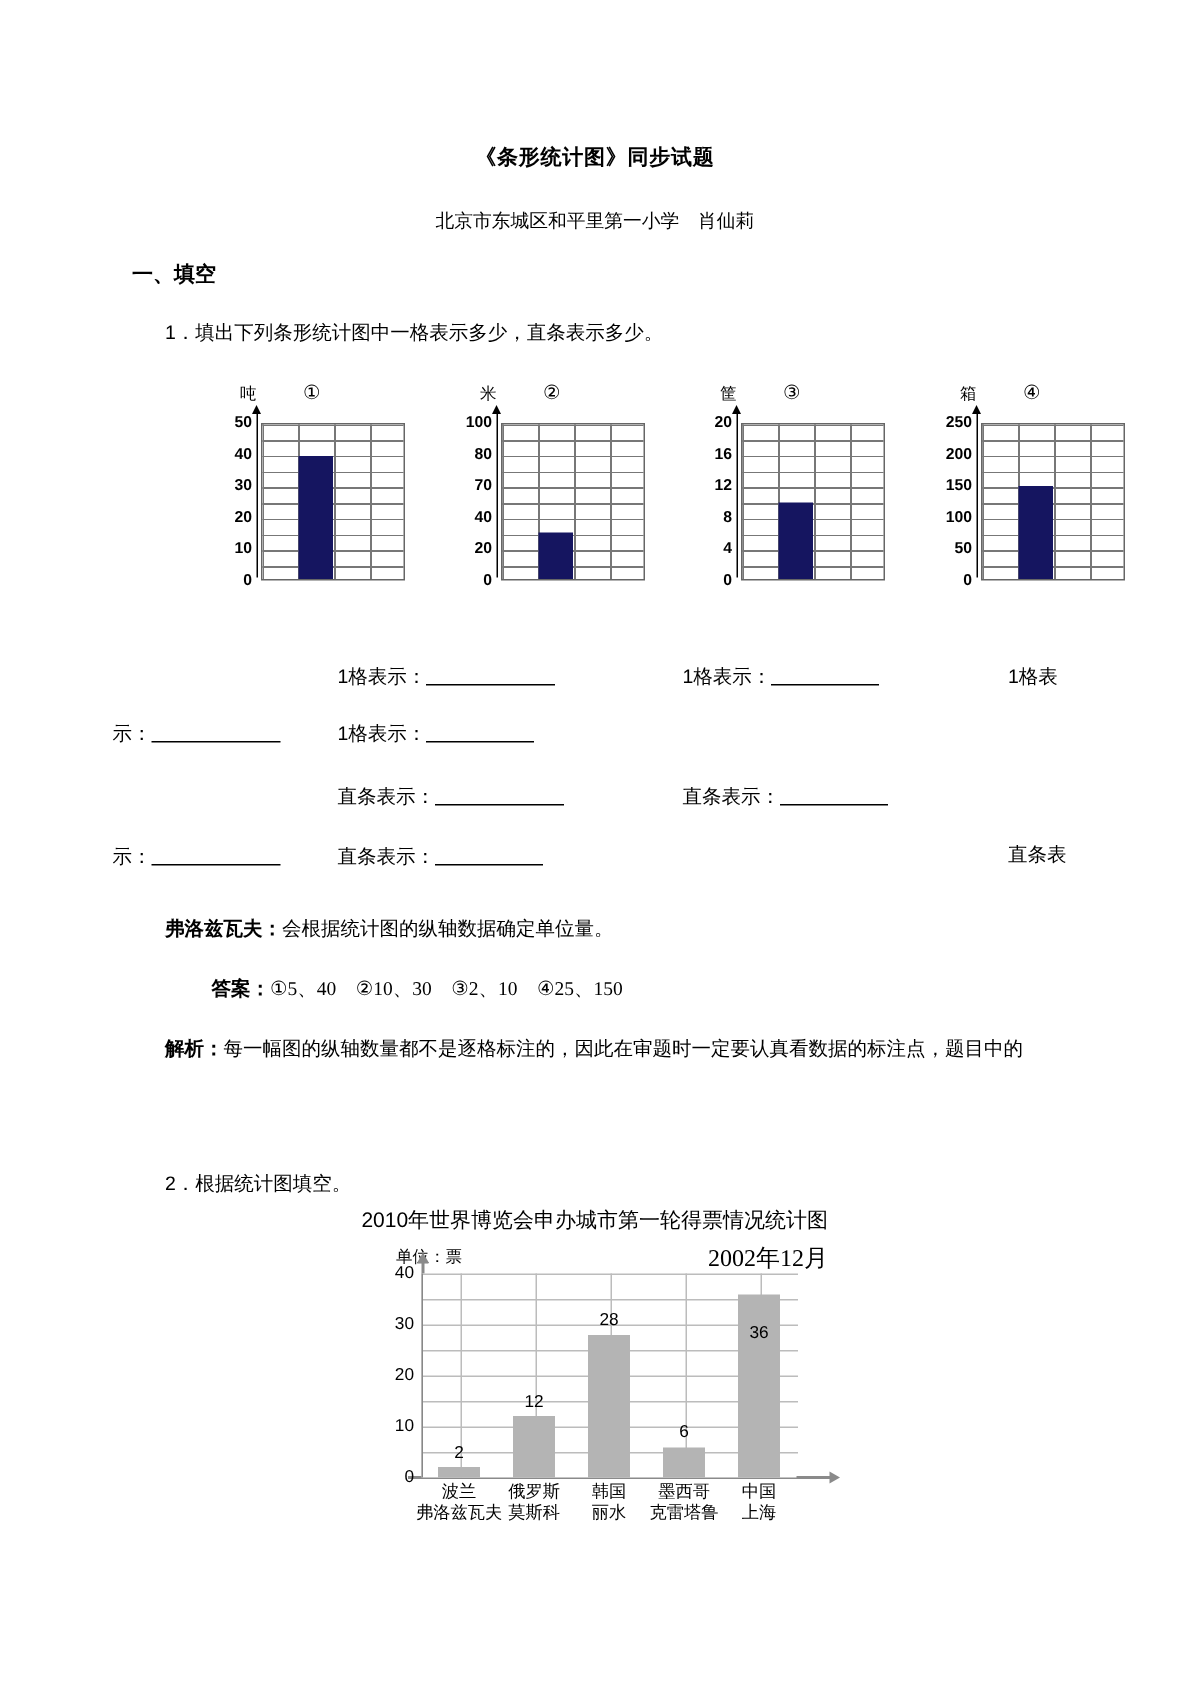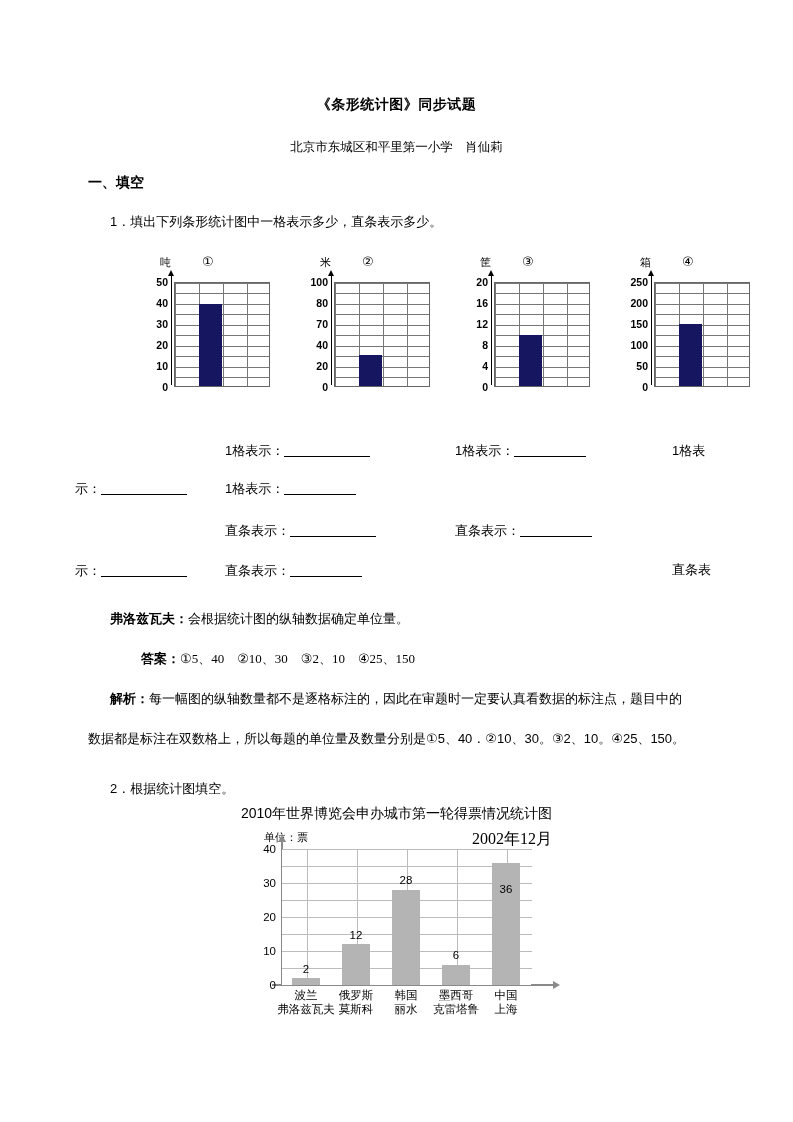--- a/index.html
+++ b/index.html
@@ -266,21 +266,20 @@
   </div>
 
   <div class="para" style="left:110px; top:650px;margin-left:31px;">
     <b>答案：</b><span class="serifnum">①5、40　②10、30　③2、10　④25、150</span>
   </div>
 
   <div class="para" style="left:110px; top:690px;">
     <b>解析：</b><span>每一幅图的纵轴数量都不是逐格标注的，因此在审题时一定要认真看数据的标注点，题目中的</span>
   </div>
 
-  <div class="para" style="left:88px; top:730px;">数据都是标注在双数格上，所以每题的单位量及数量分别是①5、40．②10、30。③2、10。④25、150。</div>
 
   <div class="para" style="left:110px; top:780px;">2．根据统计图填空。</div>
 
   <div class="big-wrap">
     <div class="big-title">2010年世界博览会申办城市第一轮得票情况统计图</div>
     <div class="big-unit">单位：票</div>
     <div class="big-date">2002年12月</div>
 
     <div class="big-yaxis"></div>
     <div class="big-xaxis"></div>

